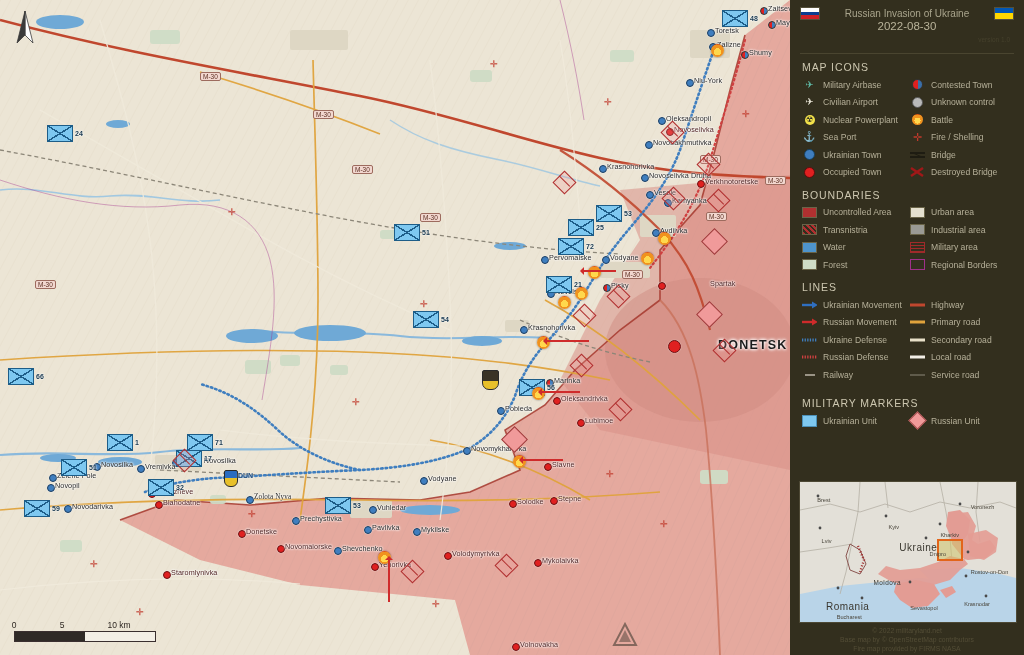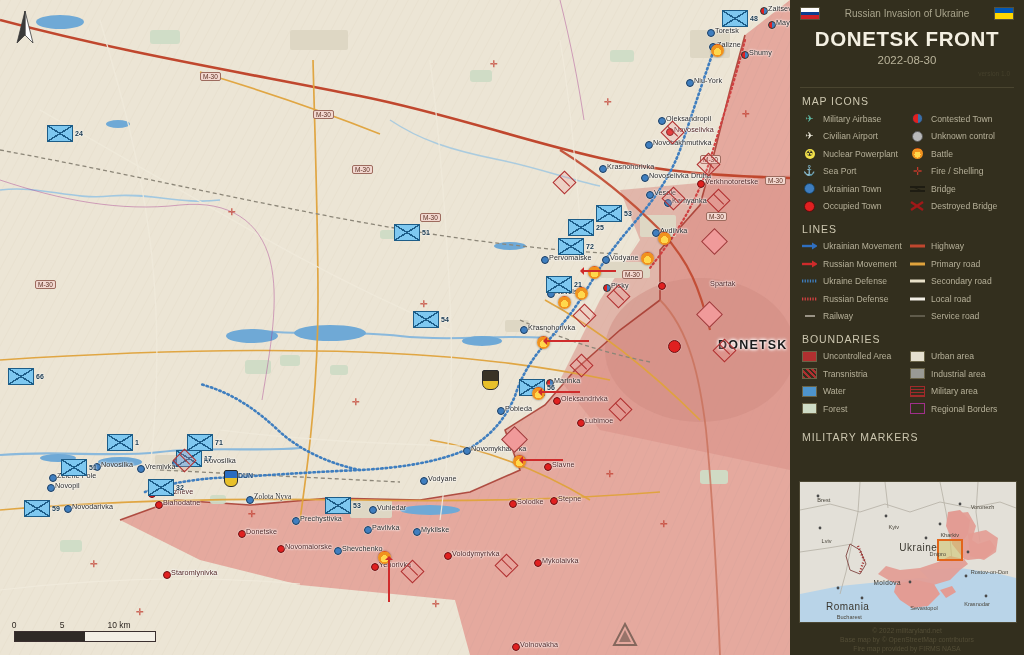--- a/index.html
+++ b/index.html
@@ -491,21 +491,20 @@
   </div>
 
   <div id="panel">
 
     <div id="ptop">
       <div class="flagrow">
         <div class="flag ru"></div>
         <div class="subttl">Russian Invasion of Ukraine</div>
         <div class="flag ua"></div>
       </div>
-      <div id="maintitle">DONETSK FRONT</div>
       <div id="datetxt">2022-08-30</div>
       <div id="ver">version 1.0</div>
     </div>
     <div class="pdiv"></div>
 
     <div class="sec">
       <div class="sechd">MAP ICONS</div>
       <div class="grid2" id="icons-grid">
           <div class="li">
             <span class="sw">
@@ -583,20 +582,74 @@
                 <line x1="1" y1="1" x2="13" y2="9" stroke="#a01818" stroke-width="2.4"></line>
                 <line x1="13" y1="1" x2="1" y2="9" stroke="#a01818" stroke-width="2.4"></line>
               </svg>
             </span>
             <span>Destroyed Bridge</span>
           </div>
         </div>
     </div>
 
     <div class="sec">
+      <div class="sechd">BOUNDARIES</div>
+      <div class="grid2" id="bounds-grid">
+          <div class="li">
+            <span class="sw">
+              <span style="display:inline-block;width:14px;height:9px;background:#b03030;border:1px solid #6a6448"></span>
+            </span>
+            <span>Uncontrolled Area</span>
+          </div>
+          <div class="li">
+            <span class="sw">
+              <span style="display:inline-block;width:14px;height:9px;background:#e5e0cf;border:1px solid #6a6448"></span>
+            </span>
+            <span>Urban area</span>
+          </div>
+          <div class="li">
+            <span class="sw">
+              <span style="display:inline-block;width:14px;height:9px;background:repeating-linear-gradient(45deg,#b03030 0 2px,transparent 2px 4px);border:1px solid #6a6448"></span>
+            </span>
+            <span>Transnistria</span>
+          </div>
+          <div class="li">
+            <span class="sw">
+              <span style="display:inline-block;width:14px;height:9px;background:#9a9a94;border:1px solid #6a6448"></span>
+            </span>
+            <span>Industrial area</span>
+          </div>
+          <div class="li">
+            <span class="sw">
+              <span style="display:inline-block;width:14px;height:9px;background:#4e94cc;border:1px solid #6a6448"></span>
+            </span>
+            <span>Water</span>
+          </div>
+          <div class="li">
+            <span class="sw">
+              <span style="display:inline-block;width:14px;height:9px;background:repeating-linear-gradient(0deg,#a02a2a 0 1.2px,transparent 1.2px 3px);border:1px solid #a02a2a"></span>
+            </span>
+            <span>Military area</span>
+          </div>
+          <div class="li">
+            <span class="sw">
+              <span style="display:inline-block;width:14px;height:9px;background:#cfdcc6;border:1px solid #6a6448"></span>
+            </span>
+            <span>Forest</span>
+          </div>
+          <div class="li">
+            <span class="sw">
+              <span style="display:inline-block;width:14px;height:9px;background:transparent;border:1.4px solid #a0308a"></span>
+            </span>
+            <span>Regional Borders</span>
+          </div>
+        </div>
+    </div>
+
+    <div class="sec">
       <div class="sechd">LINES</div>
       <div class="grid2" id="lines-grid">
           <div class="li">
             <span class="sw">
               <svg width="16" height="8">
                 <line x1="0" y1="4" x2="11" y2="4" stroke="#2f6fc0" stroke-width="2.4"></line>
                 <polygon points="10,0.6 16,4 10,7.4" fill="#2f6fc0"></polygon>
               </svg>
             </span>
             <span>Ukrainian Movement</span>
@@ -670,76 +723,36 @@
             <span class="sw">
               <svg width="16" height="4">
                 <line x1="0" y1="2" x2="16" y2="2" stroke="#8d8878" stroke-width="1"></line>
               </svg>
             </span>
             <span>Service road</span>
           </div>
         </div>
     </div>
 
-    <div class="sec">
-      <div class="sechd">BOUNDARIES</div>
-      <div class="grid2" id="bounds-grid">
-          <div class="li">
-            <span class="sw">
-              <span style="display:inline-block;width:14px;height:9px;background:#b03030;border:1px solid #6a6448"></span>
-            </span>
-            <span>Uncontrolled Area</span>
-          </div>
-          <div class="li">
-            <span class="sw">
-              <span style="display:inline-block;width:14px;height:9px;background:#e5e0cf;border:1px solid #6a6448"></span>
-            </span>
-            <span>Urban area</span>
-          </div>
-          <div class="li">
-            <span class="sw">
-              <span style="display:inline-block;width:14px;height:9px;background:repeating-linear-gradient(45deg,#b03030 0 2px,transparent 2px 4px);border:1px solid #6a6448"></span>
-            </span>
-            <span>Transnistria</span>
-          </div>
-          <div class="li">
-            <span class="sw">
-              <span style="display:inline-block;width:14px;height:9px;background:#9a9a94;border:1px solid #6a6448"></span>
-            </span>
-            <span>Industrial area</span>
-          </div>
-          <div class="li">
-            <span class="sw">
-              <span style="display:inline-block;width:14px;height:9px;background:#4e94cc;border:1px solid #6a6448"></span>
-            </span>
-            <span>Water</span>
-          </div>
-          <div class="li">
-            <span class="sw">
-              <span style="display:inline-block;width:14px;height:9px;background:repeating-linear-gradient(0deg,#a02a2a 0 1.2px,transparent 1.2px 3px);border:1px solid #a02a2a"></span>
-            </span>
-            <span>Military area</span>
-          </div>
-          <div class="li">
-            <span class="sw">
-              <span style="display:inline-block;width:14px;height:9px;background:#cfdcc6;border:1px solid #6a6448"></span>
-            </span>
-            <span>Forest</span>
-          </div>
-          <div class="li">
-            <span class="sw">
-              <span style="display:inline-block;width:14px;height:9px;background:transparent;border:1.4px solid #a0308a"></span>
-            </span>
-            <span>Regional Borders</span>
-          </div>
-        </div>
-    </div>
-
     <div class="sec" style="padding-top:10px;">
       <div class="sechd">MILITARY MARKERS</div>
+      <div class="grid2" id="markers-grid">
+          <div class="li">
+            <span class="sw">
+              <span style="display:inline-block;width:15px;height:10px;background:#7ec8f0;border:1px solid #4c90b8"></span>
+            </span>
+            <span>Ukrainian Unit</span>
+          </div>
+          <div class="li">
+            <span class="sw">
+              <span style="display:inline-block;width:11px;height:11px;background:#f09a9a;border:1px solid #a04a4a;transform:rotate(45deg)"></span>
+            </span>
+            <span>Russian Unit</span>
+          </div>
+        </div>
     </div>
 
     <div id="mini">
       <svg width="216" height="140" viewBox="0 0 216 140">
         <rect width="216" height="140" fill="#e3e0d8"></rect>
 
         <path d="M0,112 L40,104 L80,100 L120,96 L160,100 L200,104 L216,108 L216,140 L0,140 Z" fill="#b9d4e8"></path>
         <path d="M120,88 L160,86 L200,92 L216,96 L216,112 L170,108 L130,98 Z" fill="#b9d4e8"></path>
 
         <g stroke="#b5b0a4" stroke-width=".8" fill="none">

